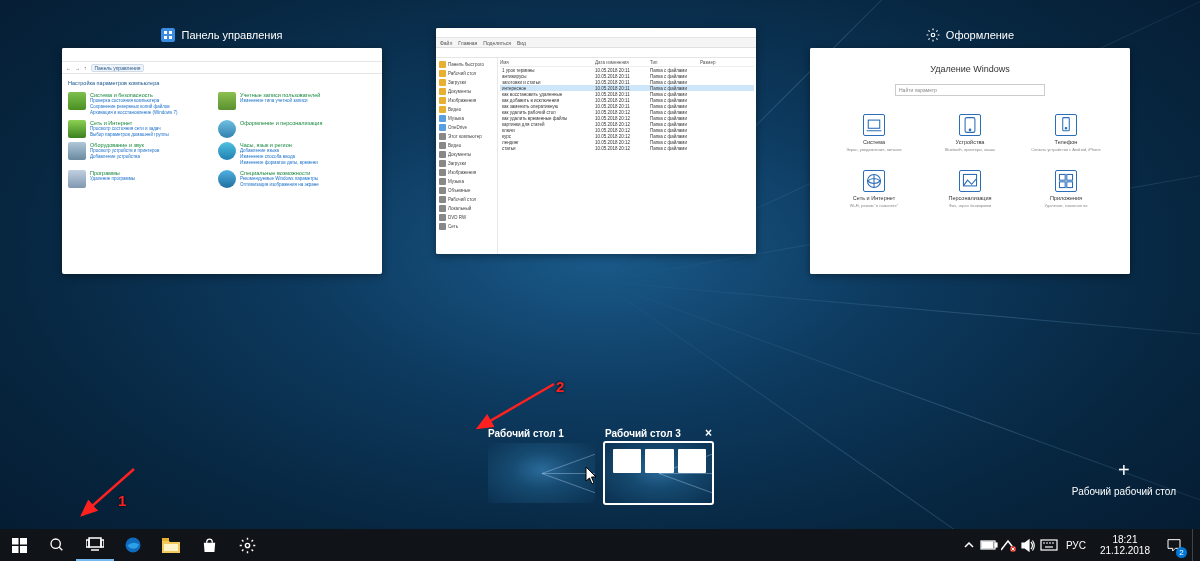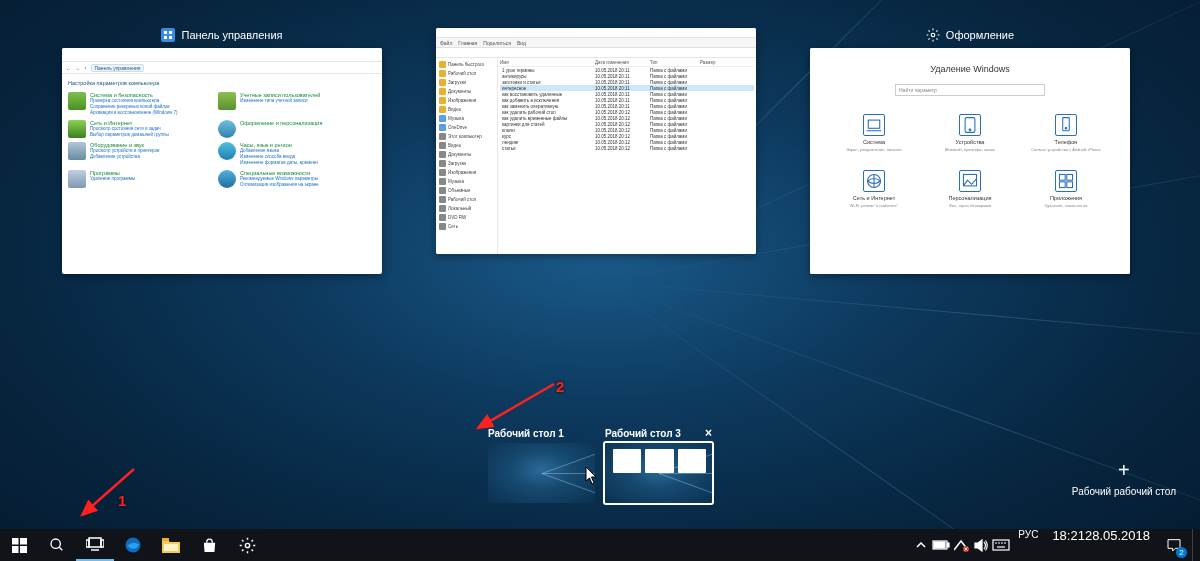--- a/index.html
+++ b/index.html
@@ -94,24 +94,24 @@
 .ann-label{position:absolute;color:#ff2020;font-size:15px;font-weight:bold;text-shadow:0 0 3px #000;}
 
 
 .cursor{position:absolute;width:14px;height:20px;pointer-events:none;}
 
 
 .taskbar { position: absolute; bottom: 0; left: 0; right: 0; height: 32px; background: #101318; display: flex; align-items: center; color: #fff; }
 .tb-left { display: flex; align-items: center; }
 .tb-btn { width: 38px; height: 32px; display: flex; align-items: center; justify-content: center; cursor: pointer; }
 .tb-btn.active{border-bottom:2px solid #76b9ed;}
-.tb-right { margin-left: auto; display: flex; align-items: flex-start; gap: 2px; padding-right: 2px; }
+.tb-right { margin-left: auto; display: flex; align-items: center; gap: 2px; padding-right: 2px; }
 .tray-ico { width: 18px; height: 32px; display:flex; align-items:center; justify-content:center; font-size:12px; }
 .tb-lang{font-size:10px;padding:0 6px;}
-.tb-clock{display:flex;flex-direction:row;align-items:center;font-size:13px;line-height:1.1;padding:0 6px;}
+.tb-clock{display:flex;flex-direction:column;align-items:center;font-size:10px;line-height:1.1;padding:0 6px;}
 .tb-notif{width:32px;height:32px;display:flex;align-items:center;justify-content:center;position:relative;}
 .badge{position:absolute;bottom:3px;right:3px;background:#0078d7;color:#fff;font-size:8px;width:11px;height:11px;border-radius:50%;display:flex;align-items:center;justify-content:center;}
 </style>
 </head>
 <body>
 
 <div class="ray r1"></div>
 <div class="ray r2"></div>
 <div class="ray r3"></div>
 <div class="ray r4"></div>
@@ -620,21 +620,21 @@
           <line x1="3" y1="4" x2="5" y2="4"></line>
           <line x1="6" y1="4" x2="8" y2="4"></line>
           <line x1="9" y1="4" x2="11" y2="4"></line>
           <line x1="12" y1="4" x2="14" y2="4"></line>
           <line x1="5" y1="8" x2="13" y2="8"></line>
         </svg>
     </div>
     <div class="tb-lang">РУС</div>
     <div class="tb-clock">
       <span>18:21</span>
-      <span>28.05.2018</span>
+      <span>21.12.2018</span>
     </div>
     <div class="tb-notif">
       <svg width="16" height="16" viewBox="0 0 24 24" fill="none" stroke="#fff" stroke-width="1.5">
           <path d="M3 4 L21 4 L21 17 L14 17 L10 21 L10 17 L3 17 Z"></path>
         </svg>
       <span class="badge">2</span>
     </div>
     <div style="width:6px;height:32px;border-left:1px solid rgba(255,255,255,.2)"></div>
   </div>
 </div>

